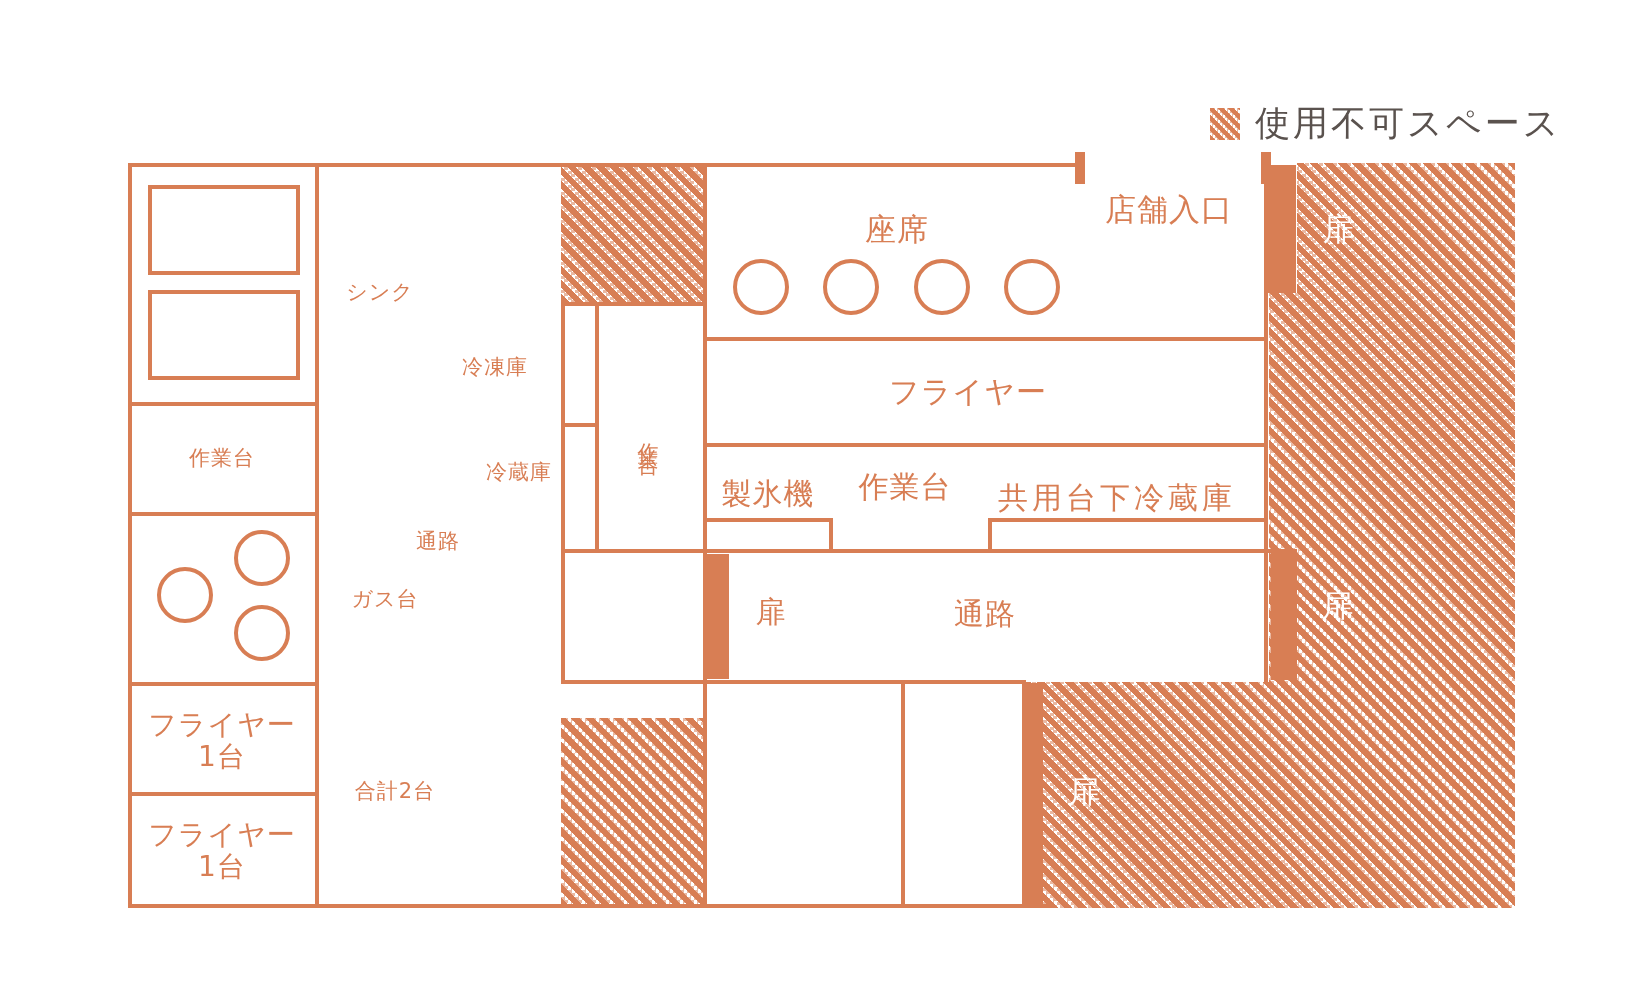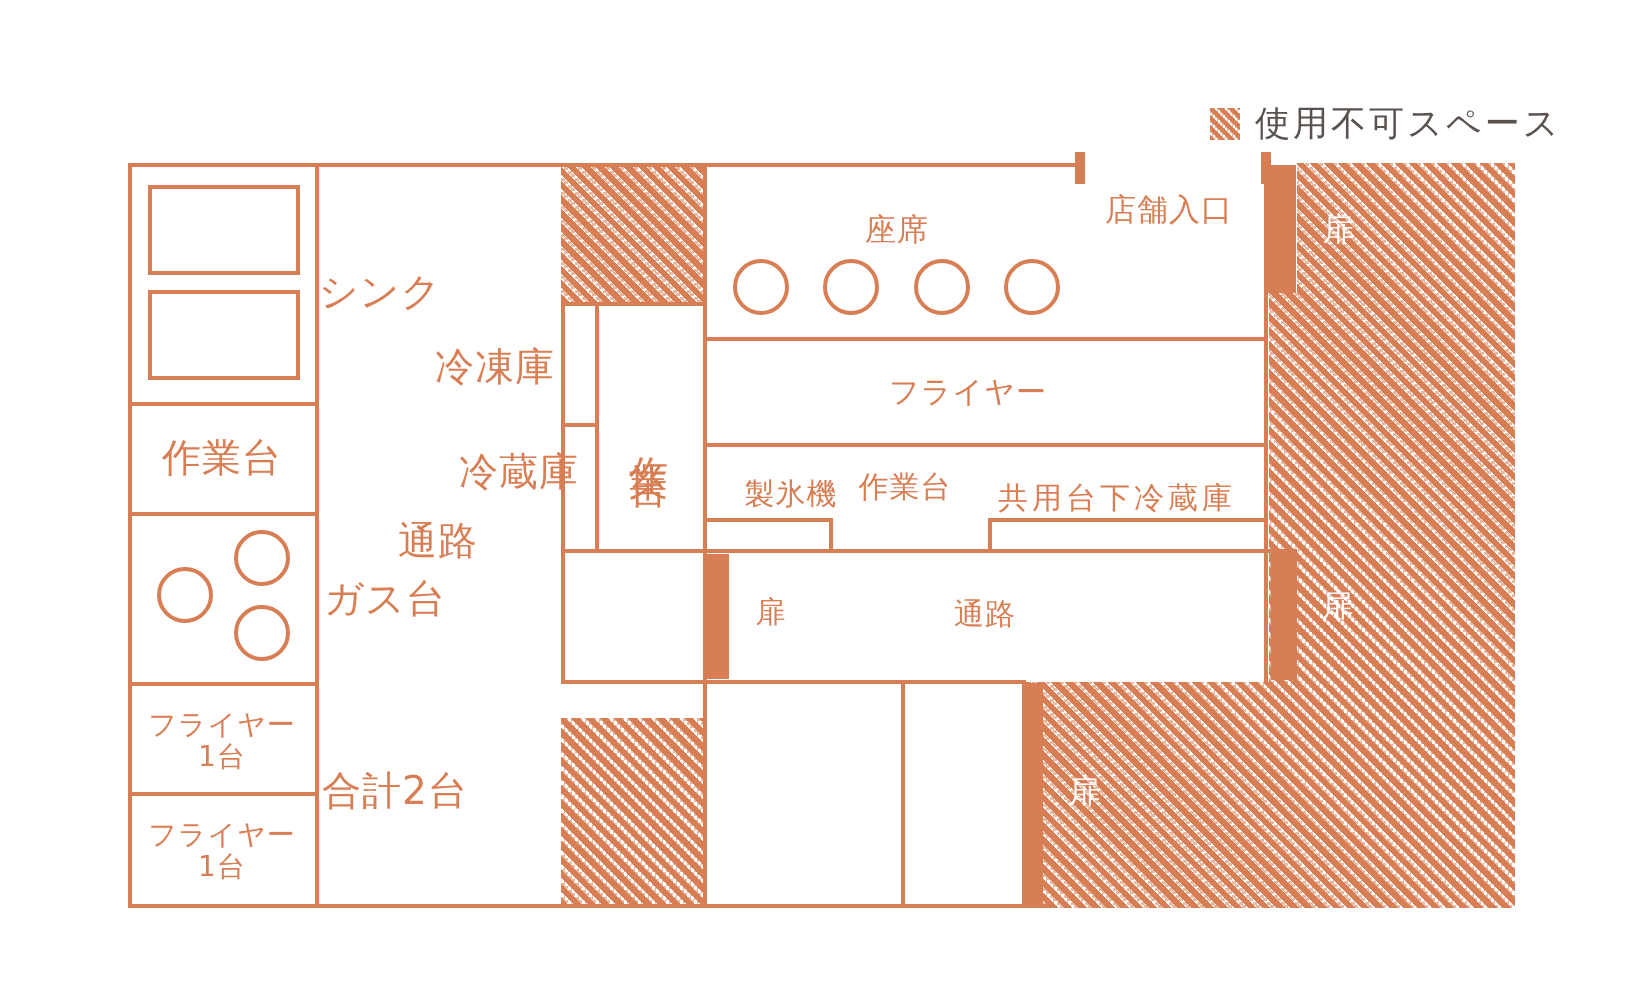--- a/index.html
+++ b/index.html
@@ -23,21 +23,21 @@
     background-color:var(--accent);
     background-image:
       conic-gradient(rgba(216,126,84,0.55) 25%, transparent 0 50%, rgba(216,126,84,0.55) 0 75%, transparent 0),
       repeating-linear-gradient(45deg, transparent 0 4px, #fff 4px 7px);
     background-size:5px 5px, auto;
   }
   .rect{position:absolute;border:4px solid var(--accent);box-sizing:border-box;background:transparent;}
   .circle{position:absolute;border:4px solid var(--accent);box-sizing:border-box;border-radius:50%;width:56px;height:56px;background:#fff;}
   .lbl{
     position:absolute;transform:translate(-50%,-50%);
-    color:var(--accent);font-size:39px;font-weight:500;line-height:1.15;
+    color:var(--accent);font-size:21px;font-weight:500;line-height:1.15;
     white-space:nowrap;text-align:center;letter-spacing:1px;
   }
   .lbl.big{font-size:31px;}
   .lbl.mid{font-size:30px;}
   .lbl.small{font-size:28px;}
   .lbl.white{color:#fff;font-size:32px;}
   .lbl.vertical{writing-mode:vertical-rl;letter-spacing:6px;}
   .lbl.spread{letter-spacing:4px;}
   .legend{position:absolute;left:1210px;top:100px;display:flex;align-items:center;gap:15px;}
   .legend .swatch{position:relative;width:30px;height:32px;flex:0 0 auto;}
@@ -119,21 +119,21 @@
   <div class="lbl small" style="left:222px;top:851px;">
     <span>フライヤー</span><br>
     <span>1台</span>
   </div>
 
   <div class="lbl vertical" style="left:648px;top:435px;">作業台</div>
 
   <div class="lbl big" style="left:897px;top:230px;">座席</div>
   <div class="lbl big" style="left:1169px;top:182px;margin-top:28px;">店舗入口</div>
   <div class="lbl mid" style="left:968px;top:392px;">フライヤー</div>
-  <div class="lbl mid" style="left:791px;top:494px;">製氷機</div>
+  <div class="lbl mid" style="left:768px;top:494px;">製氷機</div>
   <div class="lbl mid" style="left:905px;top:487px;">作業台</div>
   <div class="lbl mid spread" style="left:1117px;top:498px;">共用台下冷蔵庫</div>
   <div class="lbl mid" style="left:771px;top:612px;">扉</div>
   <div class="lbl mid" style="left:985px;top:614px;">通路</div>
 
 
   <div class="lbl white" style="left:1339px;top:229px;">扉</div>
   <div class="lbl white" style="left:1338px;top:605px;">扉</div>
   <div class="lbl white" style="left:1085px;top:791px;">扉</div>
 

